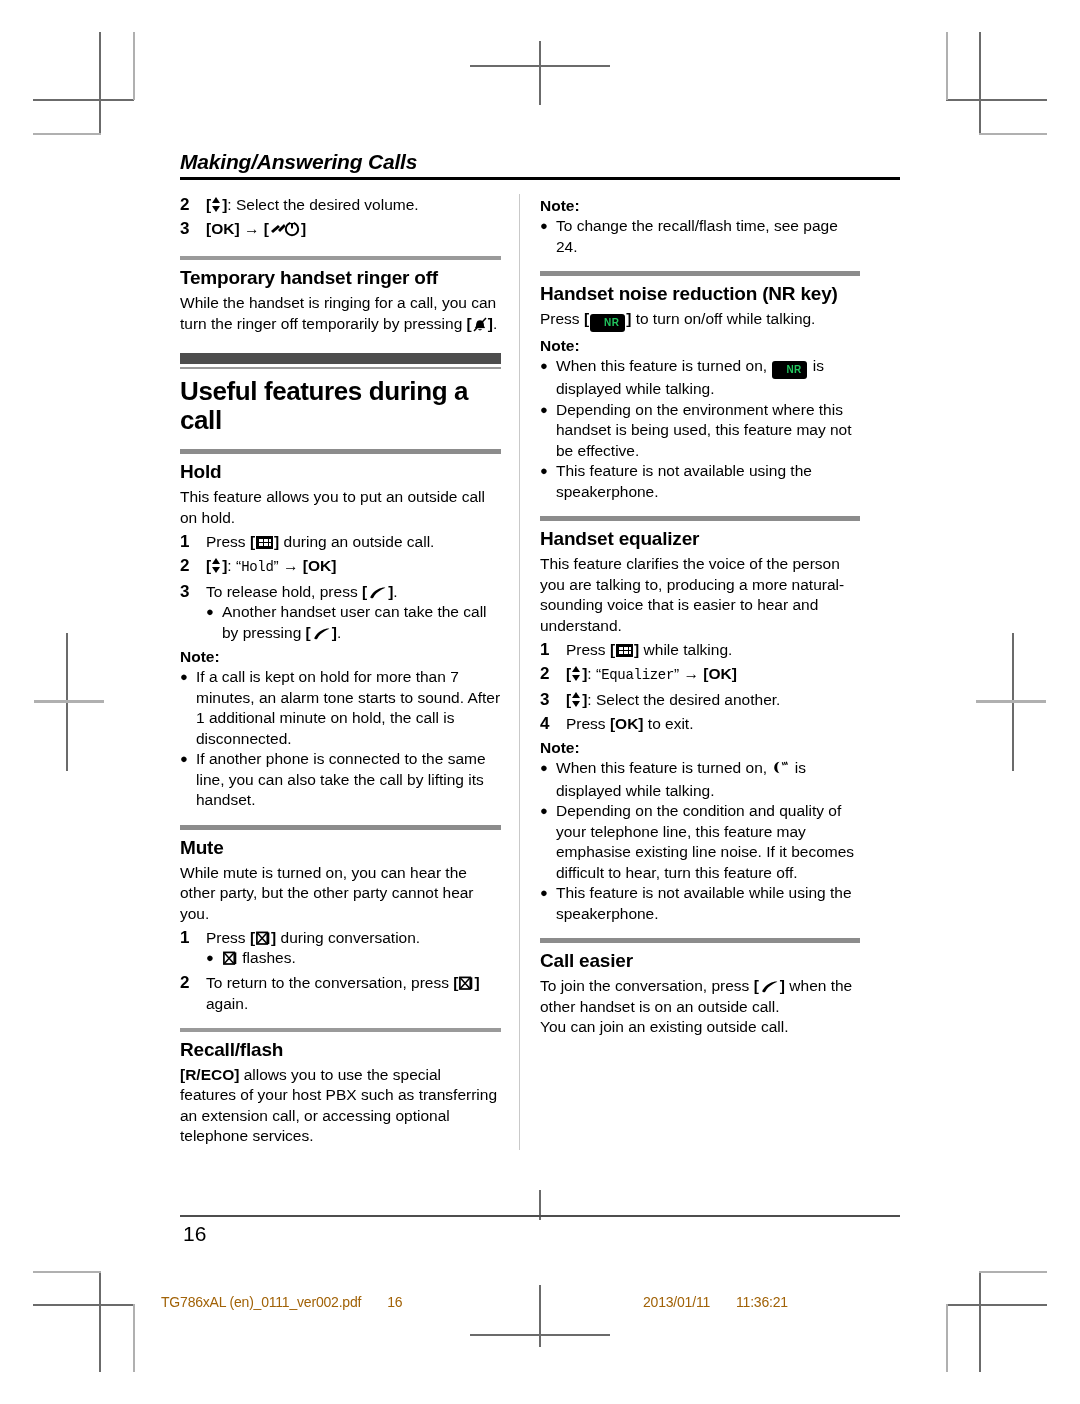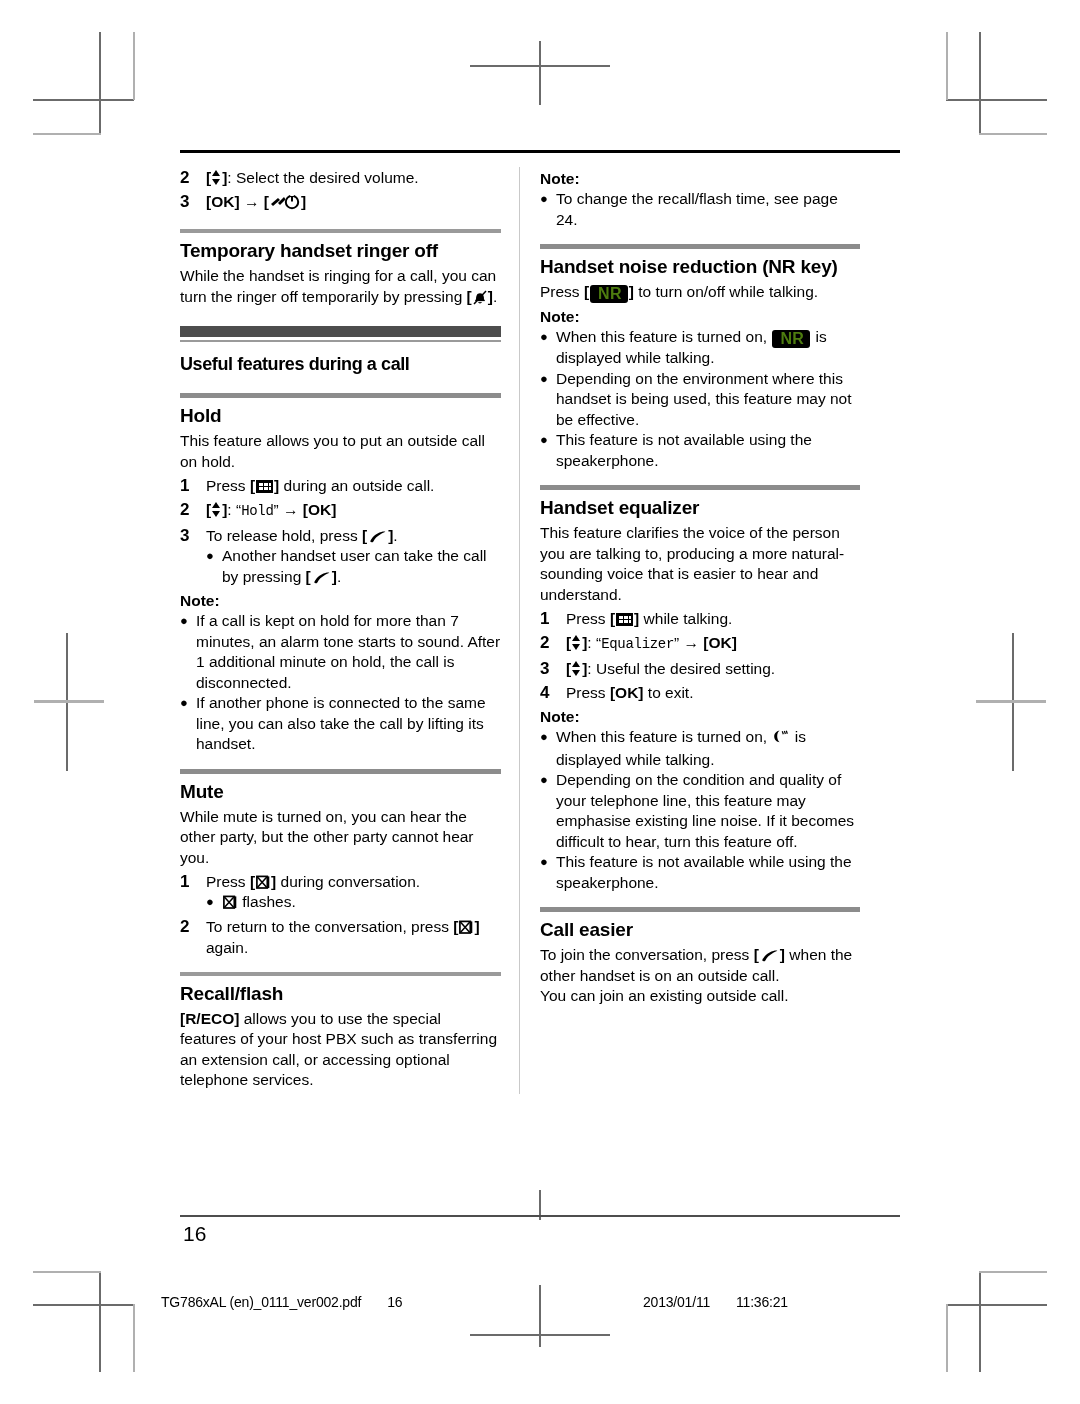--- a/index.html
+++ b/index.html
@@ -92,21 +92,21 @@
 
   .note-label {
     font-weight: bold;
     font-size: 15.5px;
     line-height: 21px;
     margin-top: 1px;
   }
 
   
   h2.sec {
-    font-size: 18px;
+    font-size: 26px;
     font-weight: bold;
     line-height: 29px;
     margin: 6px 0 4px 0;
     letter-spacing: -0.4px;
   }
   h3.sub {
     font-size: 19px;
     font-weight: bold;
     line-height: 23px;
     margin: 2px 0 4px 0;
@@ -214,25 +214,25 @@
     height: 15px;
     vertical-align: -3px;
     margin: 0 1px;
     position: relative;
   }
 
   
   .ico-nr {
     display: inline-block;
     background: #000;
-    color: #4d7c0f;
-    font-weight: bold;
-    font-size: 16px;
+    color: #22c55e;
+    font-weight: bold;
+    font-size: 10px;
     line-height: 15px;
-    padding: 1px 6px 2px 8px;
+    padding: 1px 6px 2px 14px;
     border-radius: 3px;
     vertical-align: -2px;
     letter-spacing: 0.3px;
     margin: 0 1px;
     font-family: "Liberation Sans", sans-serif;
   }
 
   
   .ico-eq {
     display: inline-block;
@@ -254,21 +254,21 @@
     left: 183px;
     top: 1221px;
     font-size: 21px;
     line-height: 26px;
   }
   .footer-meta {
     position: absolute;
     top: 1294px;
     font-size: 14px;
     font-family: "Liberation Sans", sans-serif;
-    color: #000000;
+    color: #a16207;
     letter-spacing: -0.2px;
     white-space: nowrap;
   }
   .footer-left { left: 161px; }
   .footer-right { left: 643px; }
   .footer-gap { display: inline-block; width: 26px; }
 </style>
 </head>
 <body>
 
@@ -300,20 +300,21 @@
 <div class="crop" style="left:470px; top:1334px; width:140px; height:1.5px;"></div>
 
 <div class="crop" style="left:66px; top:633px; width:2px; height:138px;"></div>
 <div class="crop light" style="left:34px; top:700px; width:70px; height:3px;"></div>
 
 <div class="crop" style="left:1012px; top:633px; width:2px; height:138px;"></div>
 <div class="crop light" style="left:976px; top:700px; width:70px; height:3px;"></div>
 
 <div class="page">
 
+  <div class="chapter-head">Making/Answering Calls</div>
   <div class="chapter-rule"></div>
 
   <div class="cols">
 
     <div class="col col-left">
 
       <div class="step">
         <span class="num">2</span>
         <span class="body"><span class="kb">[<span class="ico-nav"></span>]</span><span>: Select the desired volume.</span></span>
       </div>
@@ -469,21 +470,21 @@
         <span class="body"><span>Press </span><span class="kb">[<span class="ico-grid"></span>]</span><span> while talking.</span></span>
       </div>
 
       <div class="step">
         <span class="num">2</span>
         <span class="body"><span class="kb">[<span class="ico-nav"></span>]</span>: <span>“</span><span class="mono">Equalizer</span><span>”</span> <span class="arrow">→</span> <span class="kb">[OK]</span></span>
       </div>
 
       <div class="step">
         <span class="num">3</span>
-        <span class="body"><span class="kb">[<span class="ico-nav"></span>]</span><span>: Useful the desired setting.</span></span>
+        <span class="body"><span class="kb">[<span class="ico-nav"></span>]</span><span>: Select the desired another.</span></span>
       </div>
 
       <div class="step">
         <span class="num">4</span>
         <span class="body"><span>Press </span><span class="kb">[OK]</span><span> to exit.</span></span>
       </div>
 
       <div class="note-label">Note:</div>
       <div class="bullet">
         <span class="dot">●</span>

